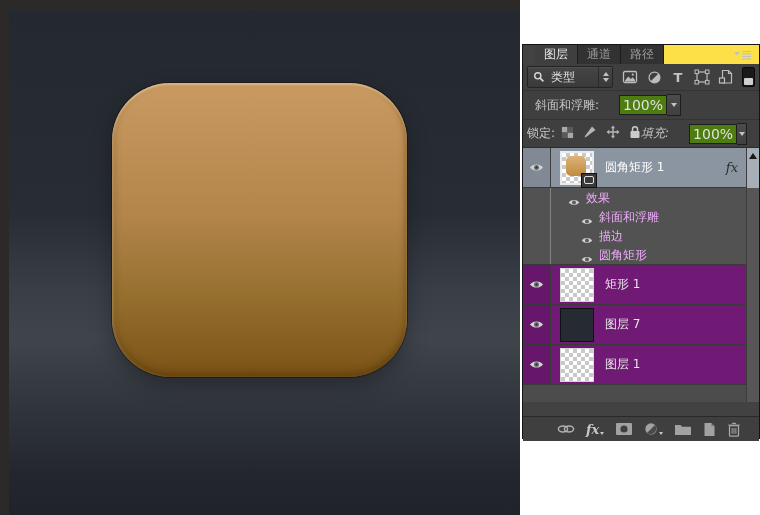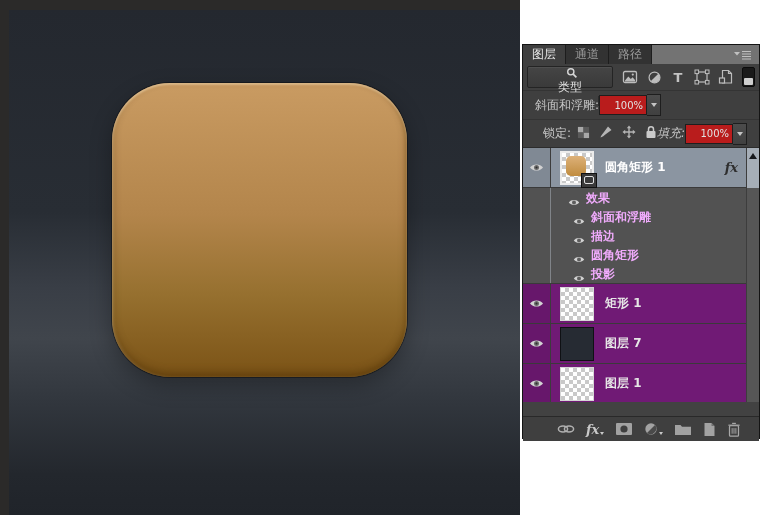--- a/index.html
+++ b/index.html
@@ -13,54 +13,54 @@
   .app-icon{position:absolute;left:103px;top:73px;width:295px;height:294px;border-radius:58px;
     background:linear-gradient(180deg,#c99b62 0%,#b3854b 45%,#96702f 72%,#7b5316 100%);
     box-shadow:0 0 0 1px rgba(12,14,18,.55), 0 8px 22px rgba(0,0,0,.30),
       inset 0 2px 2px rgba(255,230,190,.45), inset 2px 0 3px rgba(255,225,180,.15),
       inset -2px 0 3px rgba(110,75,20,.25), inset 0 -4px 8px rgba(66,40,5,.45);}
 
   
   .panel{position:absolute;left:522px;top:44px;width:238px;height:395px;background:#424242;
     border:1px solid #141414;box-sizing:border-box;color:#dcdcdc;font-size:12px;}
 
-  .tabbar{height:19px;background:#737373;display:flex;align-items:stretch;position:relative;}
+  .tabbar{height:19px;background:#fde047;display:flex;align-items:stretch;position:relative;margin-left:12px;}
   .tab{padding:0 9px;display:flex;align-items:center;font-size:12px;border-right:1px solid #1d1d1d;}
   .tab.active{background:#3f3f3f;color:#e6e6e6;}
   .tab.inactive{background:#323232;color:#9a9a9a;}
   .panel-menu{position:absolute;right:7px;top:4px;}
 
   .filter-row{height:26px;background:#3f3f3f;display:flex;align-items:center;padding:0 4px;border-bottom:1px solid #343434;}
   .combo{display:flex;align-items:center;height:20px;background:linear-gradient(#454545,#3a3a3a);
     border:1px solid #242424;border-radius:2px;box-shadow:inset 0 1px 0 rgba(255,255,255,.06);}
   .combo .c-label{padding:0 4px;color:#e3e3e3;white-space:nowrap;}
   .stepper{width:13px;align-self:stretch;border-left:1px solid #2a2a2a;display:flex;flex-direction:column;
     align-items:center;justify-content:center;gap:2px;}
   .tri-up{width:0;height:0;border-left:3px solid transparent;border-right:3px solid transparent;border-bottom:4px solid #c4c4c4;}
   .tri-down{width:0;height:0;border-left:3px solid transparent;border-right:3px solid transparent;border-top:4px solid #c4c4c4;}
-  .search-combo{width:84px;flex-direction:column;}
+  .search-combo{width:84px;}
   .f-icons{display:flex;align-items:center;gap:8px;margin-left:9px;}
   .f-icon{width:16px;height:16px;display:flex;align-items:center;justify-content:center;}
   .type-letter{color:#c3c3c3;font-weight:bold;font-size:13px;line-height:1;}
   .toggle{margin-left:auto;width:11px;height:18px;background:#191919;border:1px solid #0b0b0b;border-radius:2px;position:relative;}
   .toggle .knob{position:absolute;left:1px;right:1px;bottom:1px;height:7px;background:#cfcfcf;border-radius:1px;}
 
   .blend-row{height:28px;display:flex;align-items:center;padding:0 12px 0 4px;border-bottom:1px solid #343434;background:#3f3f3f;}
   .blend-combo{width:112px;}
   .field-label{color:#c8c8c8;margin-left:8px;white-space:nowrap;}
-  .value-box{margin-left:0;width:40px;height:18px;background:#b91c1c;border:1px solid #1e1e1e;
-    display:flex;align-items:center;justify-content:flex-end;padding:0 3px;color:#e0e0e0;font-size:10px;}
+  .value-box{margin-left:20px;width:40px;height:18px;background:#4d7c0f;border:1px solid #1e1e1e;
+    display:flex;align-items:center;justify-content:flex-end;padding:0 3px;color:#e0e0e0;font-size:14px;}
   .value-drop{width:13px;height:20px;background:linear-gradient(#4c4c4c,#404040);border:1px solid #1e1e1e;border-left:none;
     display:flex;align-items:center;justify-content:center;}
 
-  .lock-row{height:27px;display:flex;align-items:center;padding:0 12px 0 20px;border-bottom:1px solid #2c2c2c;background:#3f3f3f;}
+  .lock-row{height:27px;display:flex;align-items:center;padding:0 12px 0 4px;border-bottom:1px solid #2c2c2c;background:#3f3f3f;}
   .lock-icons{display:flex;align-items:center;gap:9px;margin-left:6px;}
   .lock-row .field-label.right{margin-left:auto;font-style:italic;}
 
-  .layers-list{position:relative;height:254px;background:#4c4c4c;overflow:hidden;font-weight:bold;}
+  .layers-list{position:relative;height:254px;background:#4c4c4c;overflow:hidden;}
   .rows{margin-right:13px;}
   .layer-row{height:40px;display:flex;align-items:center;background:#701a75;border-bottom:1px solid #3a3a3a;box-sizing:border-box;}
   .layer-row.selected{background:#8b95a1;}
   .layer-row.selected .layer-name{color:#ffffff;}
   .eye-col{width:27px;align-self:stretch;display:flex;align-items:center;justify-content:center;border-right:1px solid #3c3c3c;background:rgba(0,0,0,.08);}
   .thumb-wrap{position:relative;margin-left:6px;width:40px;height:40px;display:flex;align-items:center;justify-content:center;}
   .thumb{width:34px;height:34px;box-sizing:border-box;}
   .thumb.checker{border:1px solid #d6d6d6;
     background-image:linear-gradient(45deg,#c9c9c9 25%,transparent 25%,transparent 75%,#c9c9c9 75%),
       linear-gradient(45deg,#c9c9c9 25%,#ffffff 25%,#ffffff 75%,#c9c9c9 75%);
@@ -74,21 +74,21 @@
   .vmask-badge .vr{width:8px;height:6px;border:1px solid #e0e0e0;border-radius:2px;}
   .layer-name{margin-left:8px;color:#e6e6e6;white-space:nowrap;}
   .fx-badge{margin-left:auto;margin-right:8px;font-style:italic;font-family:"DejaVu Serif","Liberation Serif",serif;
     color:#2e2e2e;font-size:13px;}
 
   .effects-block{position:relative;background:#525252;border-bottom:1px solid #3a3a3a;}
   .effects-vline{position:absolute;left:27px;top:0;bottom:0;width:1px;background:#9aa0a7;opacity:.65;}
   .fx-row{height:19px;display:flex;align-items:flex-end;color:#f0abfc;}
   .fx-row .eye-sm{margin-right:6px;display:flex;align-items:center;}
   .fx-row.header{padding-left:45px;}
-  .fx-row.item{padding-left:50px;}
+  .fx-row.item{padding-left:50px;margin-left:8px;}
 
   .scrollbar{position:absolute;right:0;top:0;bottom:0;width:13px;background:#4f4f4f;border-left:1px solid #3d3d3d;box-sizing:border-box;}
   .scroll-top{height:40px;background:#a6aeb7;display:flex;align-items:flex-start;justify-content:center;padding-top:5px;box-sizing:border-box;}
   .scroll-top .tri{width:0;height:0;border-left:4px solid transparent;border-right:4px solid transparent;border-bottom:6px solid #17191c;}
   .scroll-track{height:214px;background:#565656;}
 
   .bottom-gap{height:14px;background:#424242;}
   .bottom-bar{height:24px;background:#3f3f3f;border-top:1px solid #292929;display:flex;align-items:center;
     padding-left:34px;gap:11px;}
   .bb-icon{display:flex;align-items:center;justify-content:center;height:18px;}
@@ -276,29 +276,20 @@
           </div>
           <div class="fx-row item">
             <span class="eye-sm">
               <svg width="12" height="9" viewBox="0 0 15 11">
                   <path d="M1 5.5 C3.7 1.4 11.3 1.4 14 5.5 C11.3 9.6 3.7 9.6 1 5.5 Z" fill="#d2d2d2"></path>
                   <circle cx="7.5" cy="5.5" r="2.5" fill="#5d5d5d"></circle>
                 </svg>
             </span>
             <span>圆角矩形</span>
           </div>
-          <div class="fx-row item">
-            <span class="eye-sm">
-              <svg width="12" height="9" viewBox="0 0 15 11">
-                  <path d="M1 5.5 C3.7 1.4 11.3 1.4 14 5.5 C11.3 9.6 3.7 9.6 1 5.5 Z" fill="#d2d2d2"></path>
-                  <circle cx="7.5" cy="5.5" r="2.5" fill="#5d5d5d"></circle>
-                </svg>
-            </span>
-            <span>投影</span>
-          </div>
         </div>
 
         <div class="layer-row">
           <span class="eye-col">
             <svg width="15" height="11" viewBox="0 0 15 11">
                 <path d="M1 5.5 C3.7 1.4 11.3 1.4 14 5.5 C11.3 9.6 3.7 9.6 1 5.5 Z" fill="#d2d2d2"></path>
                 <circle cx="7.5" cy="5.5" r="2.5" fill="#6a6a6a"></circle>
                 <circle cx="7.5" cy="5.5" r="1" fill="#2d2d2d"></circle>
               </svg>
           </span>

